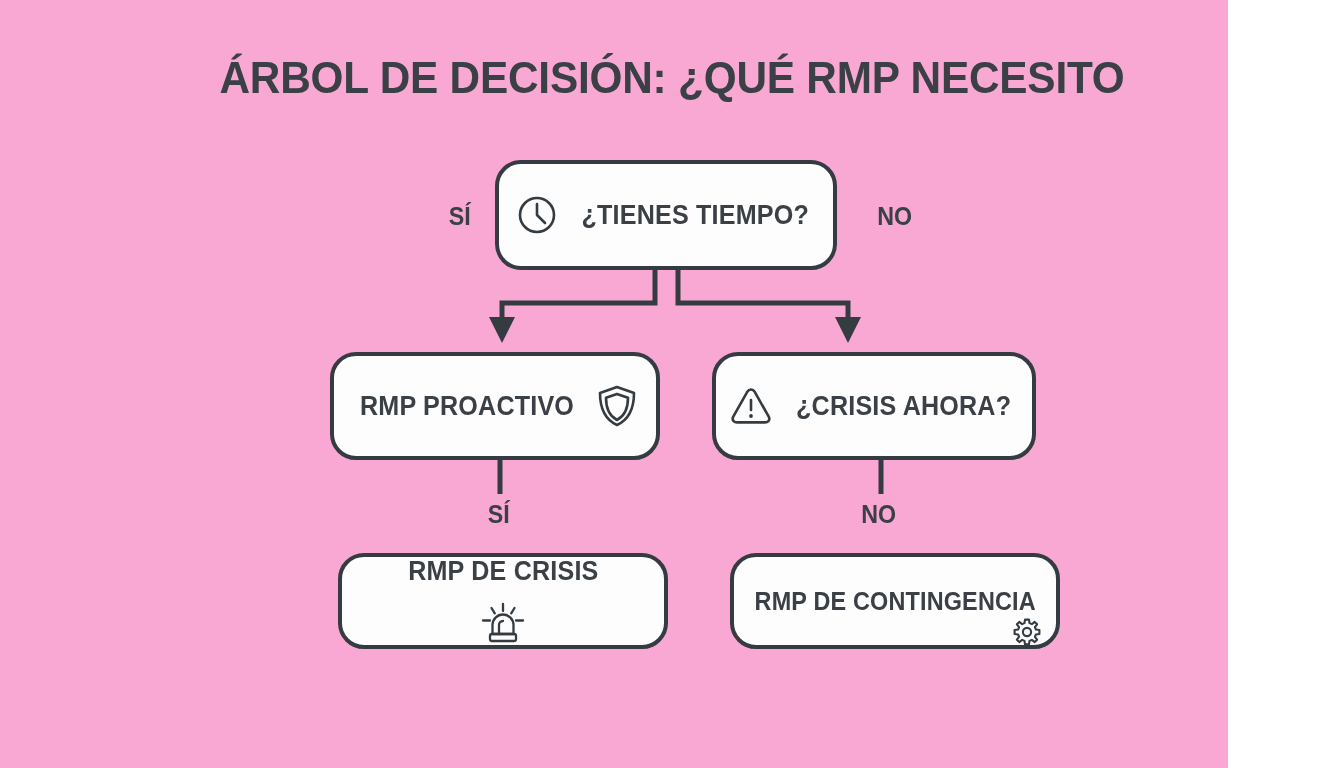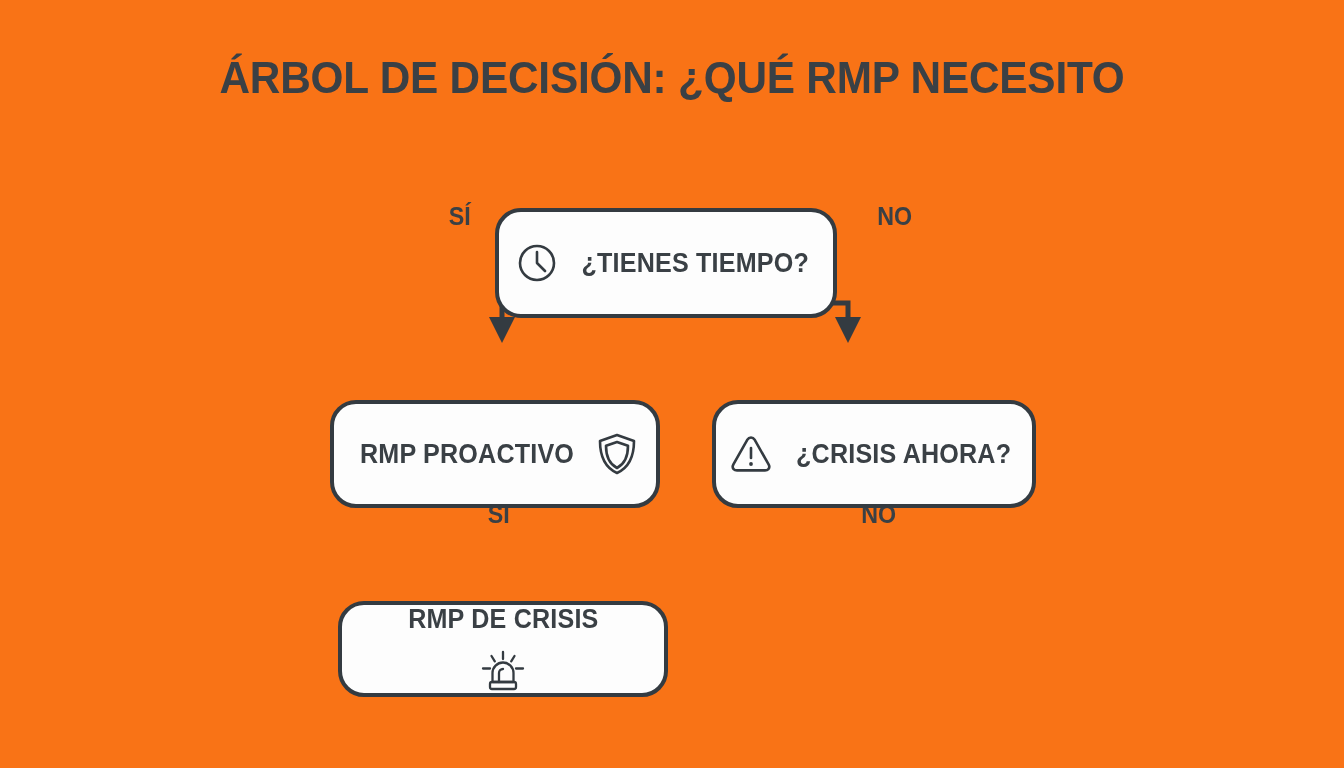--- a/index.html
+++ b/index.html
@@ -6,23 +6,23 @@
   html, body {
     margin: 0;
     padding: 0;
     background: #ffffff;
   }
   body {
     font-family: "Liberation Sans", sans-serif;
   }
   #canvas {
     position: relative;
-    width: 1344px;
+    width: 1228px;
     height: 768px;
-    background: #f97316;
+    background: #f9a8d4;
     overflow: hidden;
   }
 
   
   .title {
     position: absolute;
     left: 0;
     top: 52px;
     width: 1344px;
     text-align: center;
@@ -50,21 +50,20 @@
   .node {
     position: absolute;
     box-sizing: border-box;
     background: #fdfdfd;
     border: 4px solid #343b41;
     border-radius: 26px;
     display: flex;
     align-items: center;
     justify-content: center;
     gap: 14px;
-    margin-top: 48px;
   }
   .node .label {
     font-family: "Liberation Sans", sans-serif;
     font-weight: bold;
     font-size: 27px;
     letter-spacing: 0.2px;
     color: #3a4045;
     white-space: nowrap;
     transform: scaleX(0.93);
     transform-origin: center center;
@@ -179,14 +178,23 @@
 
         <path d="M12.5 33 L12.5 24 C12.5 18.2 17.2 13.5 23 13.5 C28.8 13.5 33.5 18.2 33.5 24 L33.5 33 Z"></path>
 
         <path d="M19 33 L19 24 C19 21.8 20.8 20 23 20"></path>
 
         <rect x="10" y="33" width="26" height="7" rx="2"></rect>
       </svg>
     </span>
   </div>
 
+  <div class="node" id="node-conting">
+    <span class="label">RMP DE CONTINGENCIA</span>
+    <span class="corner-gear">
+      <svg width="30" height="30" viewBox="0 0 30 30" fill="none" stroke="#343b41" stroke-width="2.1" stroke-linecap="round" stroke-linejoin="round">
+        <circle cx="15" cy="15" r="4.1"></circle>
+        <path d="M15 2.6 L17 2.6 L17.5 6.1 L19.9 7.1 L22.7 4.9 L25.1 7.3 L22.9 10.1 L23.9 12.5 L27.4 13 L27.4 17 L23.9 17.5 L22.9 19.9 L25.1 22.7 L22.7 25.1 L19.9 22.9 L17.5 23.9 L17 27.4 L13 27.4 L12.5 23.9 L10.1 22.9 L7.3 25.1 L4.9 22.7 L7.1 19.9 L6.1 17.5 L2.6 17 L2.6 13 L6.1 12.5 L7.1 10.1 L4.9 7.3 L7.3 4.9 L10.1 7.1 L12.5 6.1 L13 2.6 Z"></path>
+      </svg>
+    </span>
+  </div>
 
 </div>
 
 </body></html>

